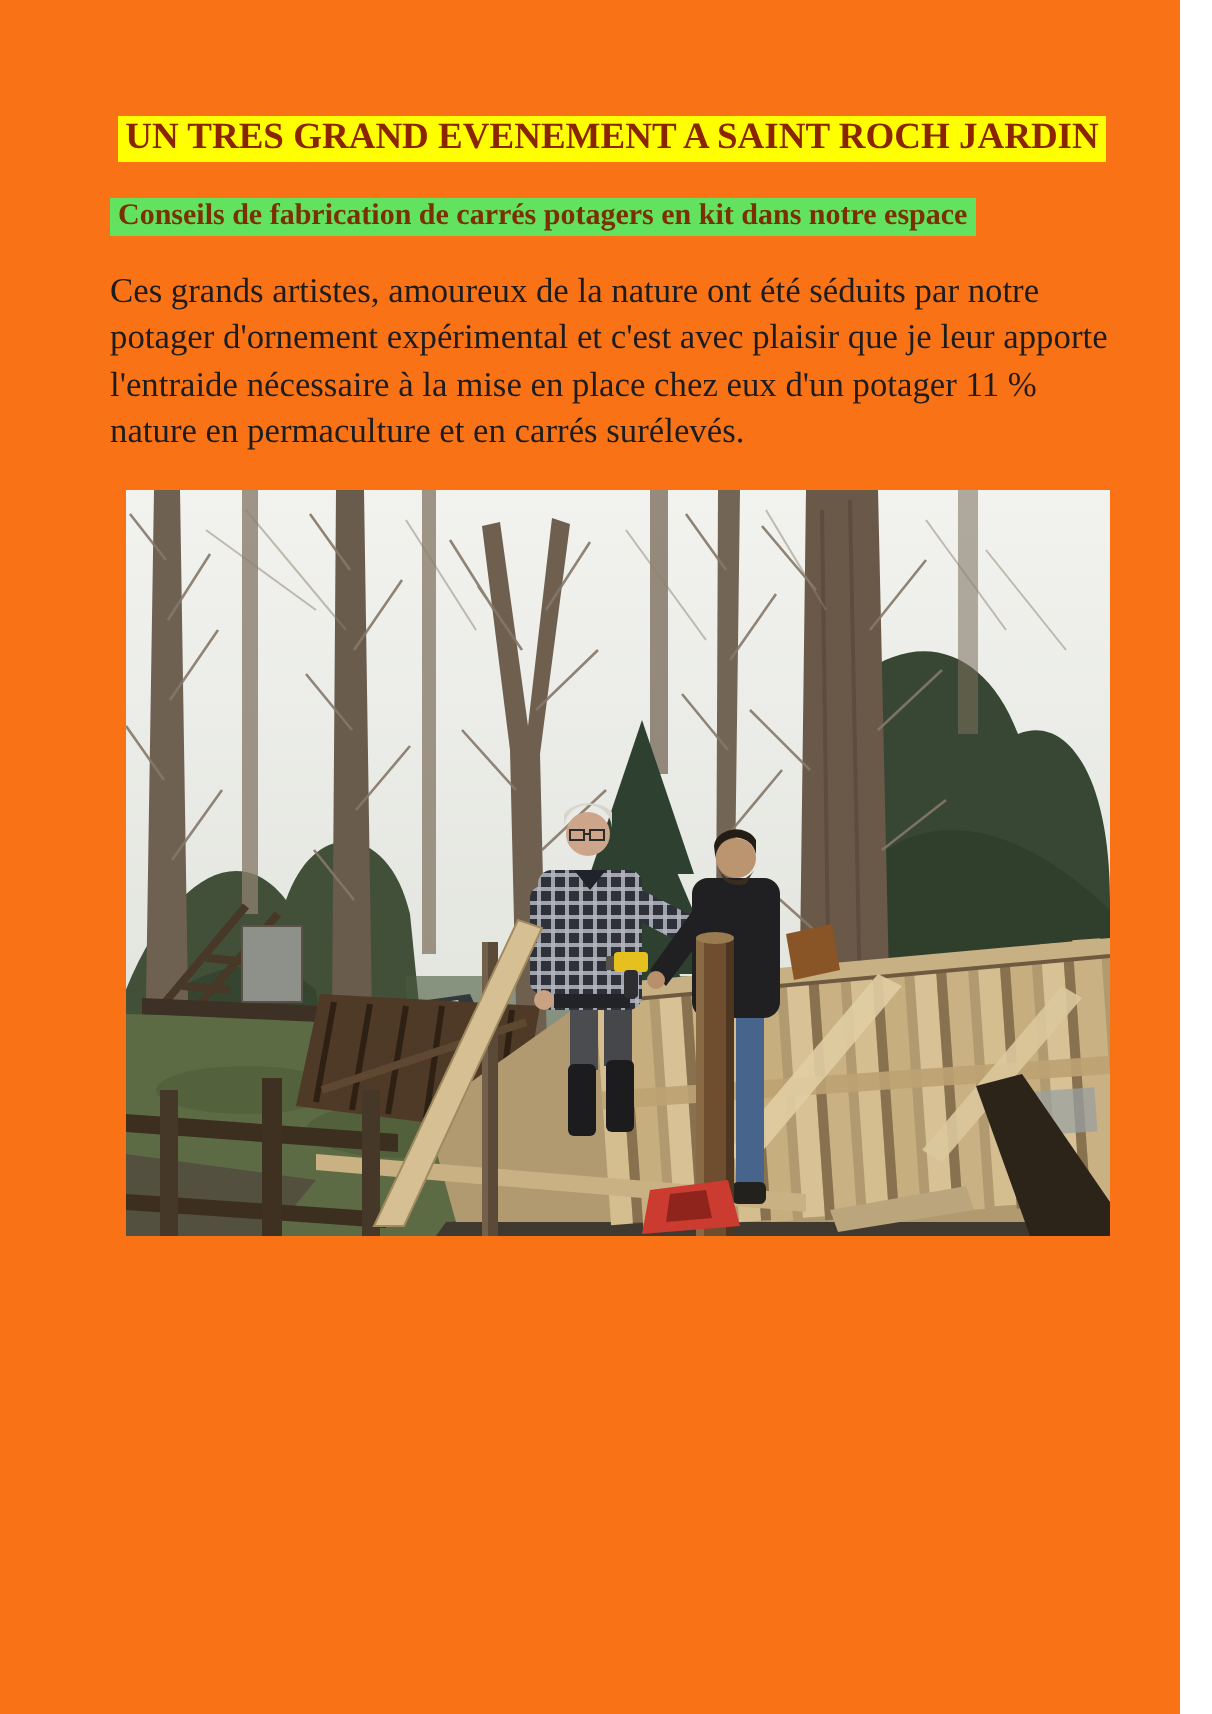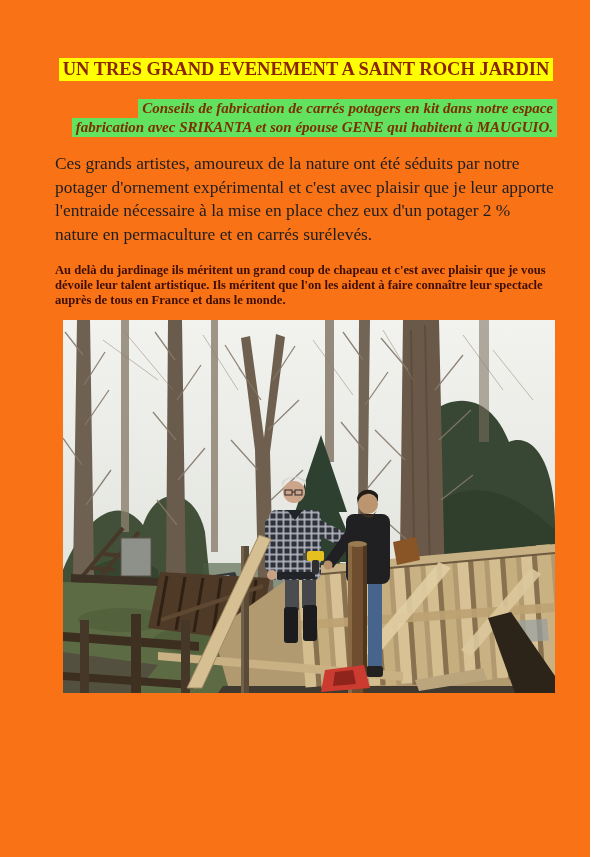--- a/index.html
+++ b/index.html
@@ -6,46 +6,44 @@
   .page{
     position:relative;
     width:590px;height:857px;
     background:#f97316;
     overflow:hidden;
     font-family:"Liberation Serif", serif;
   }
   .content{position:absolute;left:55px;top:58px;width:502px;}
   .title-block{text-align:center;font-weight:bold;font-size:18.5px;line-height:22px;color:#8b2500;}
   .title-block .hl{background:#ffff00;padding:1px 4px 2px;}
-  .subtitle-block{margin-top:19px;text-align:right;font-weight:bold;font-style:italic;font-size:15px;line-height:18.5px;color:#7b3000;}
+  .subtitle-block{margin-top:19px;text-align:left;font-weight:bold;font-size:15px;line-height:18.5px;color:#7b3000;}
   .subtitle-block .hl{background:#62e25e;padding:1px 4px 2px;}
   .body-par{margin-top:16px;font-size:17.4px;line-height:23.5px;color:#1d1d1f;text-align:left;}
   .emphasis-par{margin-top:4px;font-size:12.6px;font-weight:bold;line-height:14.8px;color:#3d0e05;}
   figure.photo{margin:6px 0 0 8px;padding:0;width:492px;height:373px;}
   figure.photo svg{display:block;}
   .caption{margin-top:10px;margin-left:2px;font-size:11.5px;color:#141414;}
 </style>
 </head>
 <body>
 
 <div class="page">
   <div class="content">
 
     <div class="title-block">
       <div><span class="hl">UN TRES GRAND EVENEMENT A SAINT ROCH JARDIN</span></div>
     </div>
 
     <div class="subtitle-block">
       <div><span class="hl">Conseils de fabrication de carrés potagers en kit dans notre espace</span></div>
-      <div><span class="hl">fabrication avec SRIKANTA et son épouse GENE qui habitent à MAUGUIO.</span></div>
     </div>
 
-    <p class="body-par">Ces grands artistes, amoureux de la nature ont été séduits par notre potager d'ornement expérimental et c'est avec plaisir que je leur apporte l'entraide nécessaire à la mise en place chez eux d'un potager 2 % nature en permaculture et en carrés surélevés.</p>
-
-    <p class="emphasis-par">Au delà du jardinage ils méritent un grand coup de chapeau et c'est avec plaisir que je vous dévoile leur talent artistique. Ils méritent que l'on les aident à faire connaître leur spectacle auprès de tous en France et dans le monde.</p>
+    <p class="body-par">Ces grands artistes, amoureux de la nature ont été séduits par notre potager d'ornement expérimental et c'est avec plaisir que je leur apporte l'entraide nécessaire à la mise en place chez eux d'un potager 11 % nature en permaculture et en carrés surélevés.</p>
+
 
     <figure class="photo">
       <svg width="492" height="373" viewBox="0 0 492 373" xmlns="http://www.w3.org/2000/svg" role="img">
         <defs>
           <linearGradient id="sky" x1="0" y1="0" x2="0" y2="1">
             <stop offset="0" stop-color="#f2f3ef"></stop>
             <stop offset="1" stop-color="#dcded7"></stop>
           </linearGradient>
           <pattern id="plaid" width="7" height="7" patternUnits="userSpaceOnUse">
             <rect width="7" height="7" fill="#2e3139"></rect>

